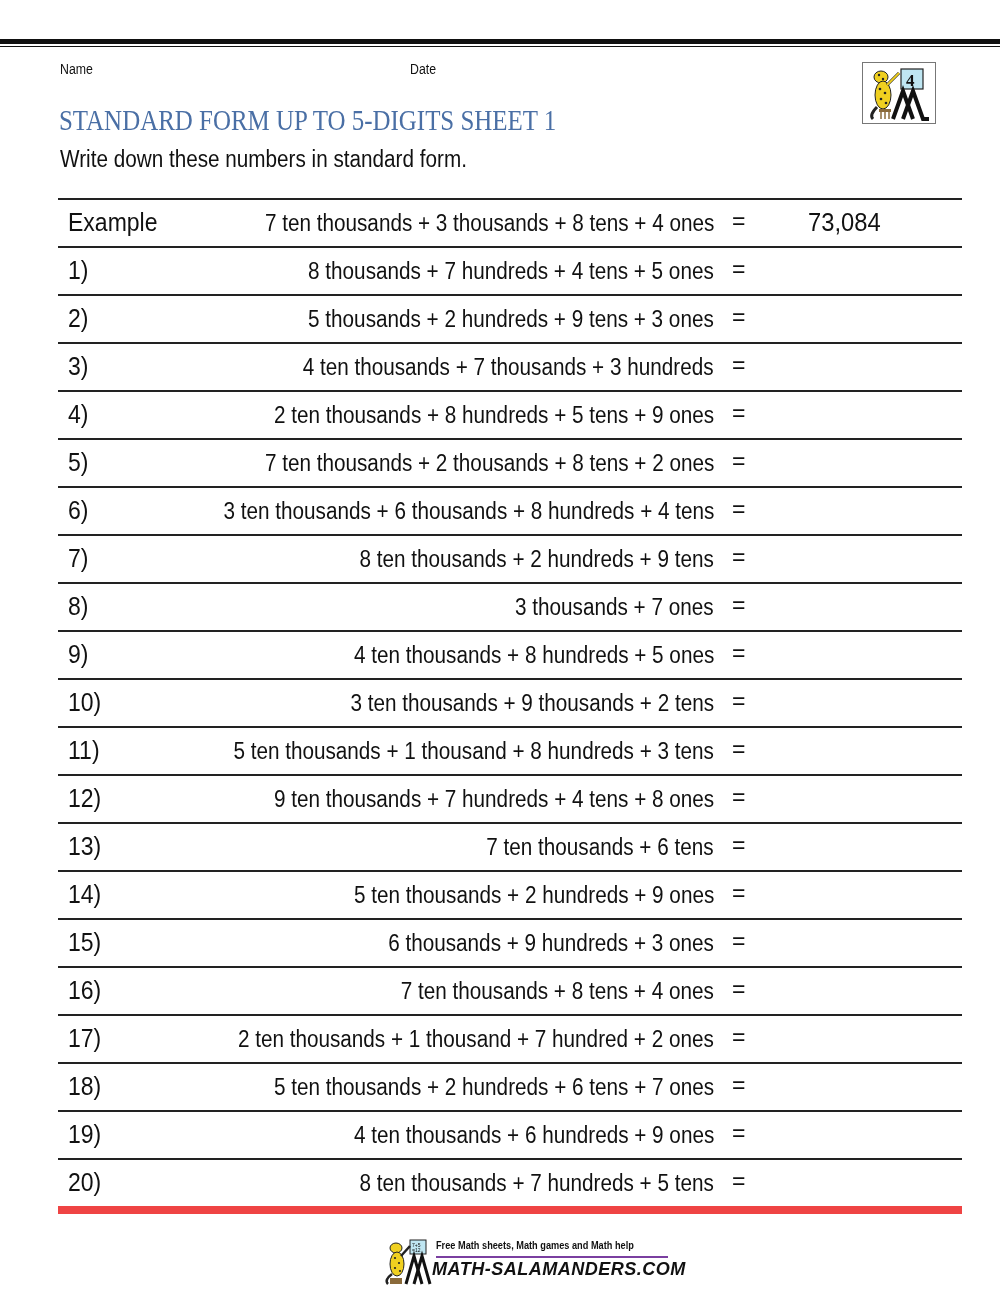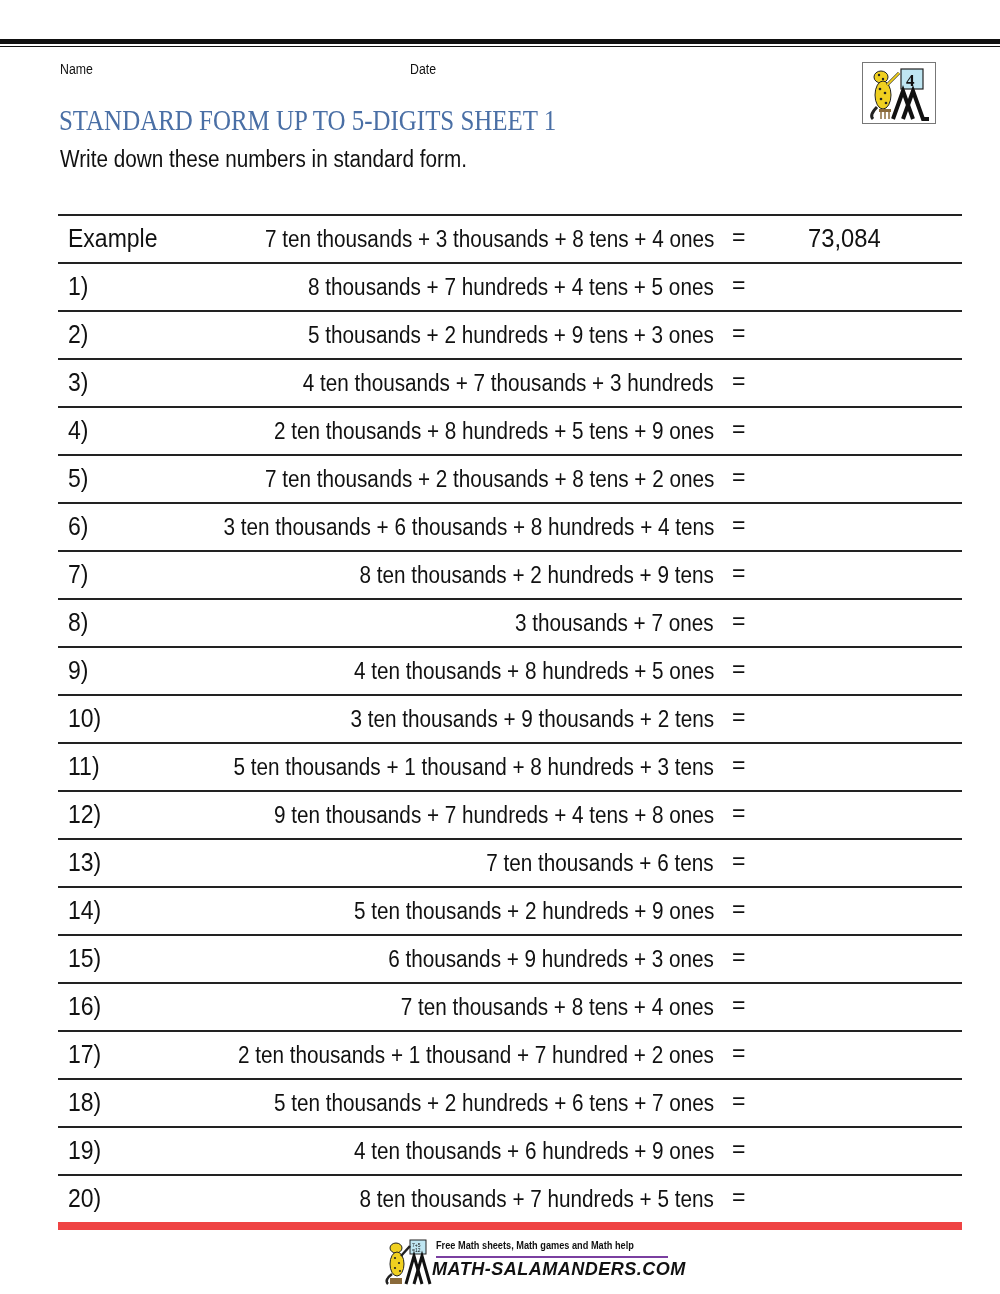--- a/index.html
+++ b/index.html
@@ -63,21 +63,20 @@
       font-size: 23px;
       transform: scaleX(0.9);
       transform-origin: left top;
       white-space: nowrap;
       color: #111;
     }
     .worksheet {
       position: absolute;
       left: 58px; top: 198px;
       width: 904px;
-      margin-top: 16px;
     }
     .row {
       position: relative;
       height: 46px;
       border-top: 2px solid #222;
     }
     .row.last {
       border-bottom: 8px solid #ef4444;
     }
     .row-label {

